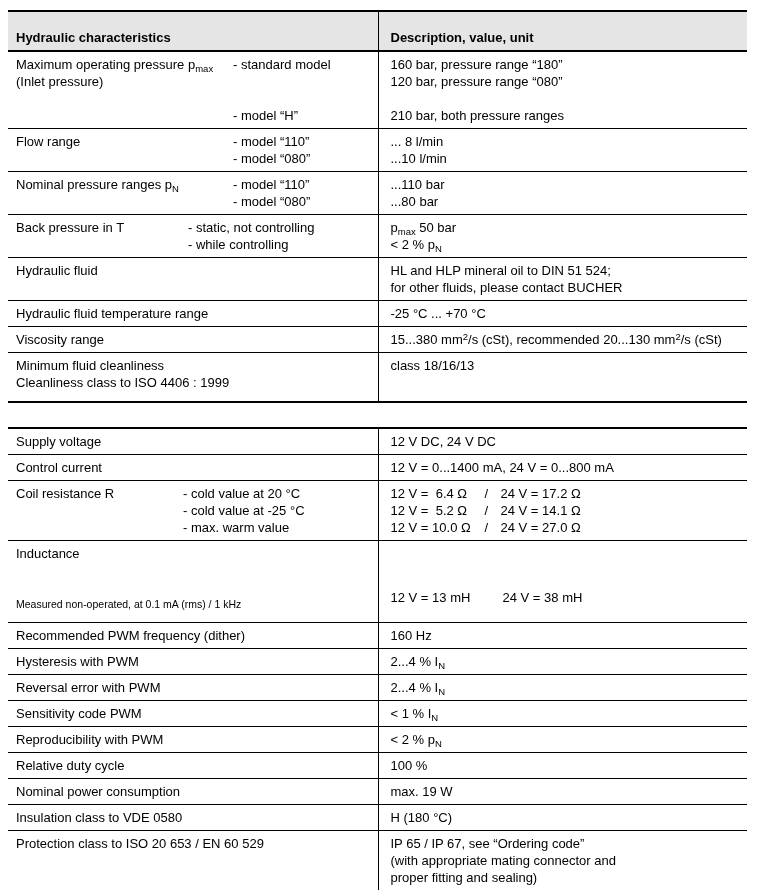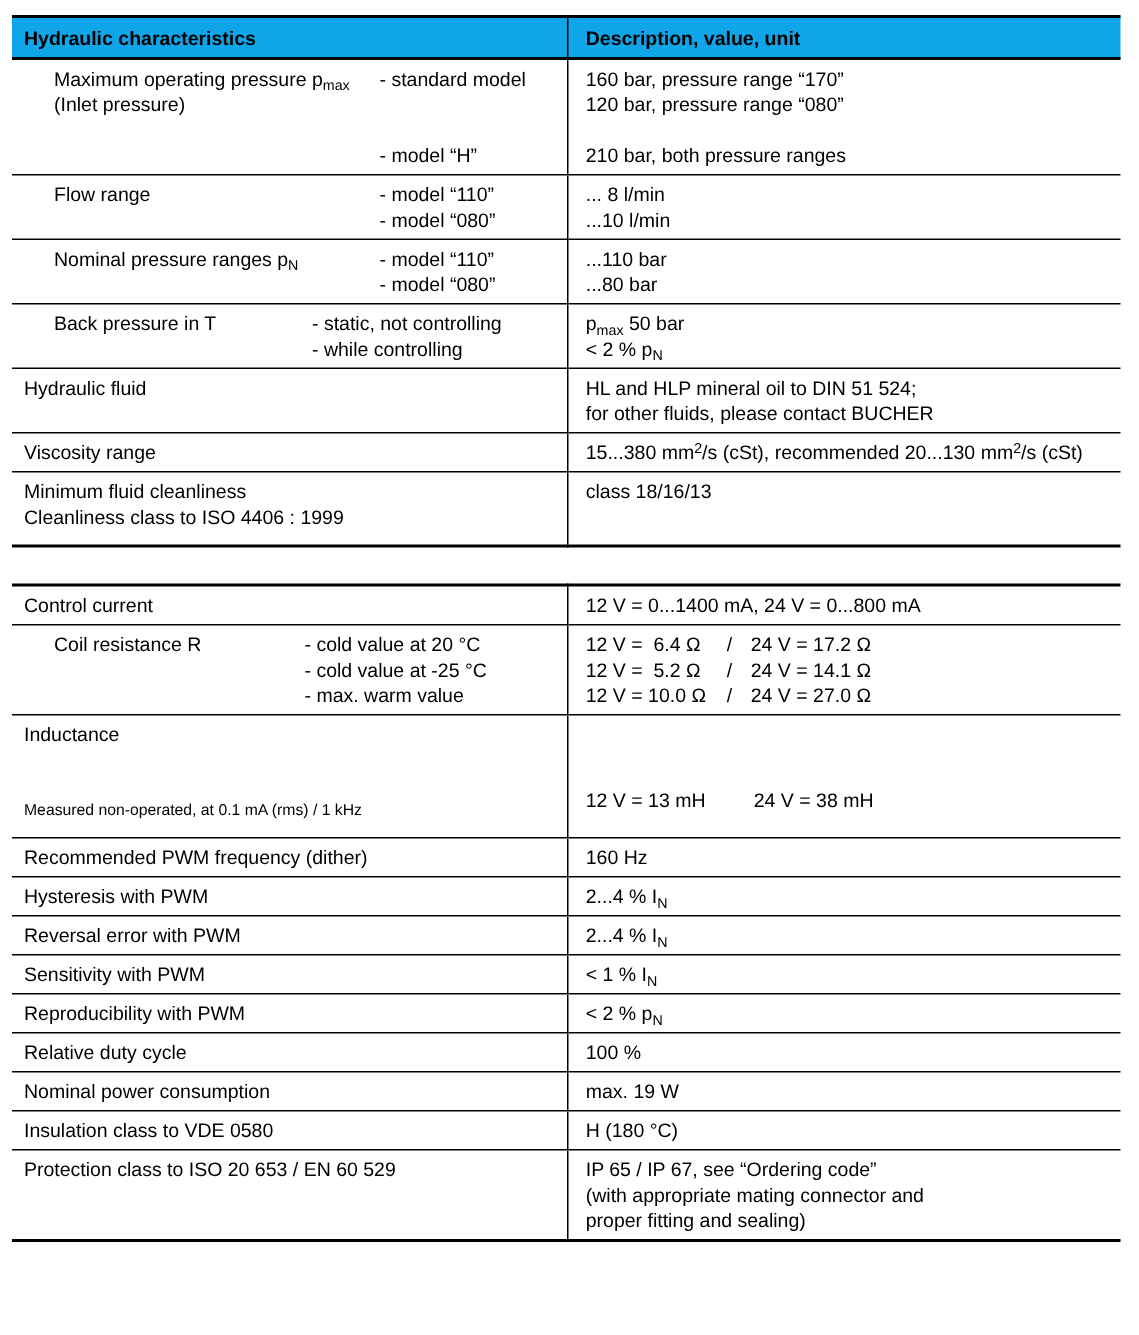--- a/index.html
+++ b/index.html
@@ -4,27 +4,27 @@
 <style>
   html,body{margin:0;padding:0;background:#ffffff;}
   body{width:759px;height:890px;overflow:hidden;color:#000;
        font-family:"Liberation Sans", sans-serif;font-size:13px;}
   .page{padding:10px 0 0 8px;}
   table.spec{border-collapse:collapse;width:739px;table-layout:fixed;
              border-top:2px solid #000;border-bottom:2px solid #000;}
   table.spec + table.spec{margin-top:24px;}
   col.c1{width:370px;}
   th,td{vertical-align:top;text-align:left;padding:4px 8px 4px 8px;}
-  th{background:#0ea5e9;font-weight:bold;padding-top:6px;padding-bottom:5px;}
+  th{background:#e5e5e5;font-weight:bold;padding-top:18px;padding-bottom:5px;}
   tr{border-bottom:1.5px solid #000;}
   tr.head{border-bottom:2px solid #000;}
   th.vhead,td.vcell{border-left:1.5px solid #000;padding-left:12px;}
   .line{line-height:17px;min-height:17px;white-space:pre-wrap;}
   .sp{min-height:17px;}
-  .lc{display:flex;margin-left:20px;}
+  .lc{display:flex;}
   .pcol{flex:0 0 auto;}
   .w217{flex-basis:217px;}
   .w172{flex-basis:172px;}
   .w167{flex-basis:167px;}
   .note{font-size:10.5px;line-height:15px;white-space:pre-wrap;margin-top:35px;}
   .pad-b{padding-bottom:10px;}
   sub{font-size:9.5px;vertical-align:-3px;line-height:0;}
   sup{font-size:9.5px;vertical-align:4px;line-height:0;}
   .pair{display:flex;margin-top:44px;}
   .pair .a{flex:0 0 112px;}
@@ -57,21 +57,21 @@
           </div>
           <div class="ccol">
             <div class="line">- standard model</div>
             <div class="line sp"></div>
             <div class="line sp"></div>
             <div class="line">- model “H”</div>
           </div>
         </div>
       </td>
       <td class="vcell">
-        <div class="line">160 bar, pressure range “170”</div>
+        <div class="line">160 bar, pressure range “180”</div>
         <div class="line">120 bar, pressure range “080”</div>
         <div class="line sp"></div>
         <div class="line">210 bar, both pressure ranges</div>
       </td>
     </tr>
 
     <tr>
       <td>
         <div class="lc">
           <div class="pcol w217">
@@ -129,20 +129,28 @@
     <tr>
       <td>
         <div class="line">Hydraulic fluid</div>
       </td>
       <td class="vcell">
         <div class="line">HL and HLP mineral oil to DIN 51 524;</div>
         <div class="line">for other fluids, please contact BUCHER</div>
       </td>
     </tr>
 
+    <tr>
+      <td>
+        <div class="line">Hydraulic fluid temperature range</div>
+      </td>
+      <td class="vcell">
+        <div class="line">-25 °C ... +70 °C</div>
+      </td>
+    </tr>
 
     <tr>
       <td>
         <div class="line">Viscosity range</div>
       </td>
       <td class="vcell">
         <div class="line">15...380 mm<sup>2</sup>/s (cSt), recommended 20...130 mm<sup>2</sup>/s (cSt)</div>
       </td>
     </tr>
 
@@ -158,20 +166,28 @@
   </tbody>
     </table>
 
   <table class="spec">
     <colgroup>
         <col class="c1">
         <col>
       </colgroup>
     <tbody>
 
+    <tr>
+      <td>
+        <div class="line">Supply voltage</div>
+      </td>
+      <td class="vcell">
+        <div class="line">12 V DC, 24 V DC</div>
+      </td>
+    </tr>
 
     <tr>
       <td>
         <div class="line">Control current</div>
       </td>
       <td class="vcell">
         <div class="line">12 V = 0...1400 mA, 24 V = 0...800 mA</div>
       </td>
     </tr>
 
@@ -242,21 +258,21 @@
       <td>
         <div class="line">Reversal error with PWM</div>
       </td>
       <td class="vcell">
         <div class="line">2...4 % I<sub>N</sub></div>
       </td>
     </tr>
 
     <tr>
       <td>
-        <div class="line">Sensitivity with PWM</div>
+        <div class="line">Sensitivity code PWM</div>
       </td>
       <td class="vcell">
         <div class="line">&lt; 1 % I<sub>N</sub></div>
       </td>
     </tr>
 
     <tr>
       <td>
         <div class="line">Reproducibility with PWM</div>
       </td>

